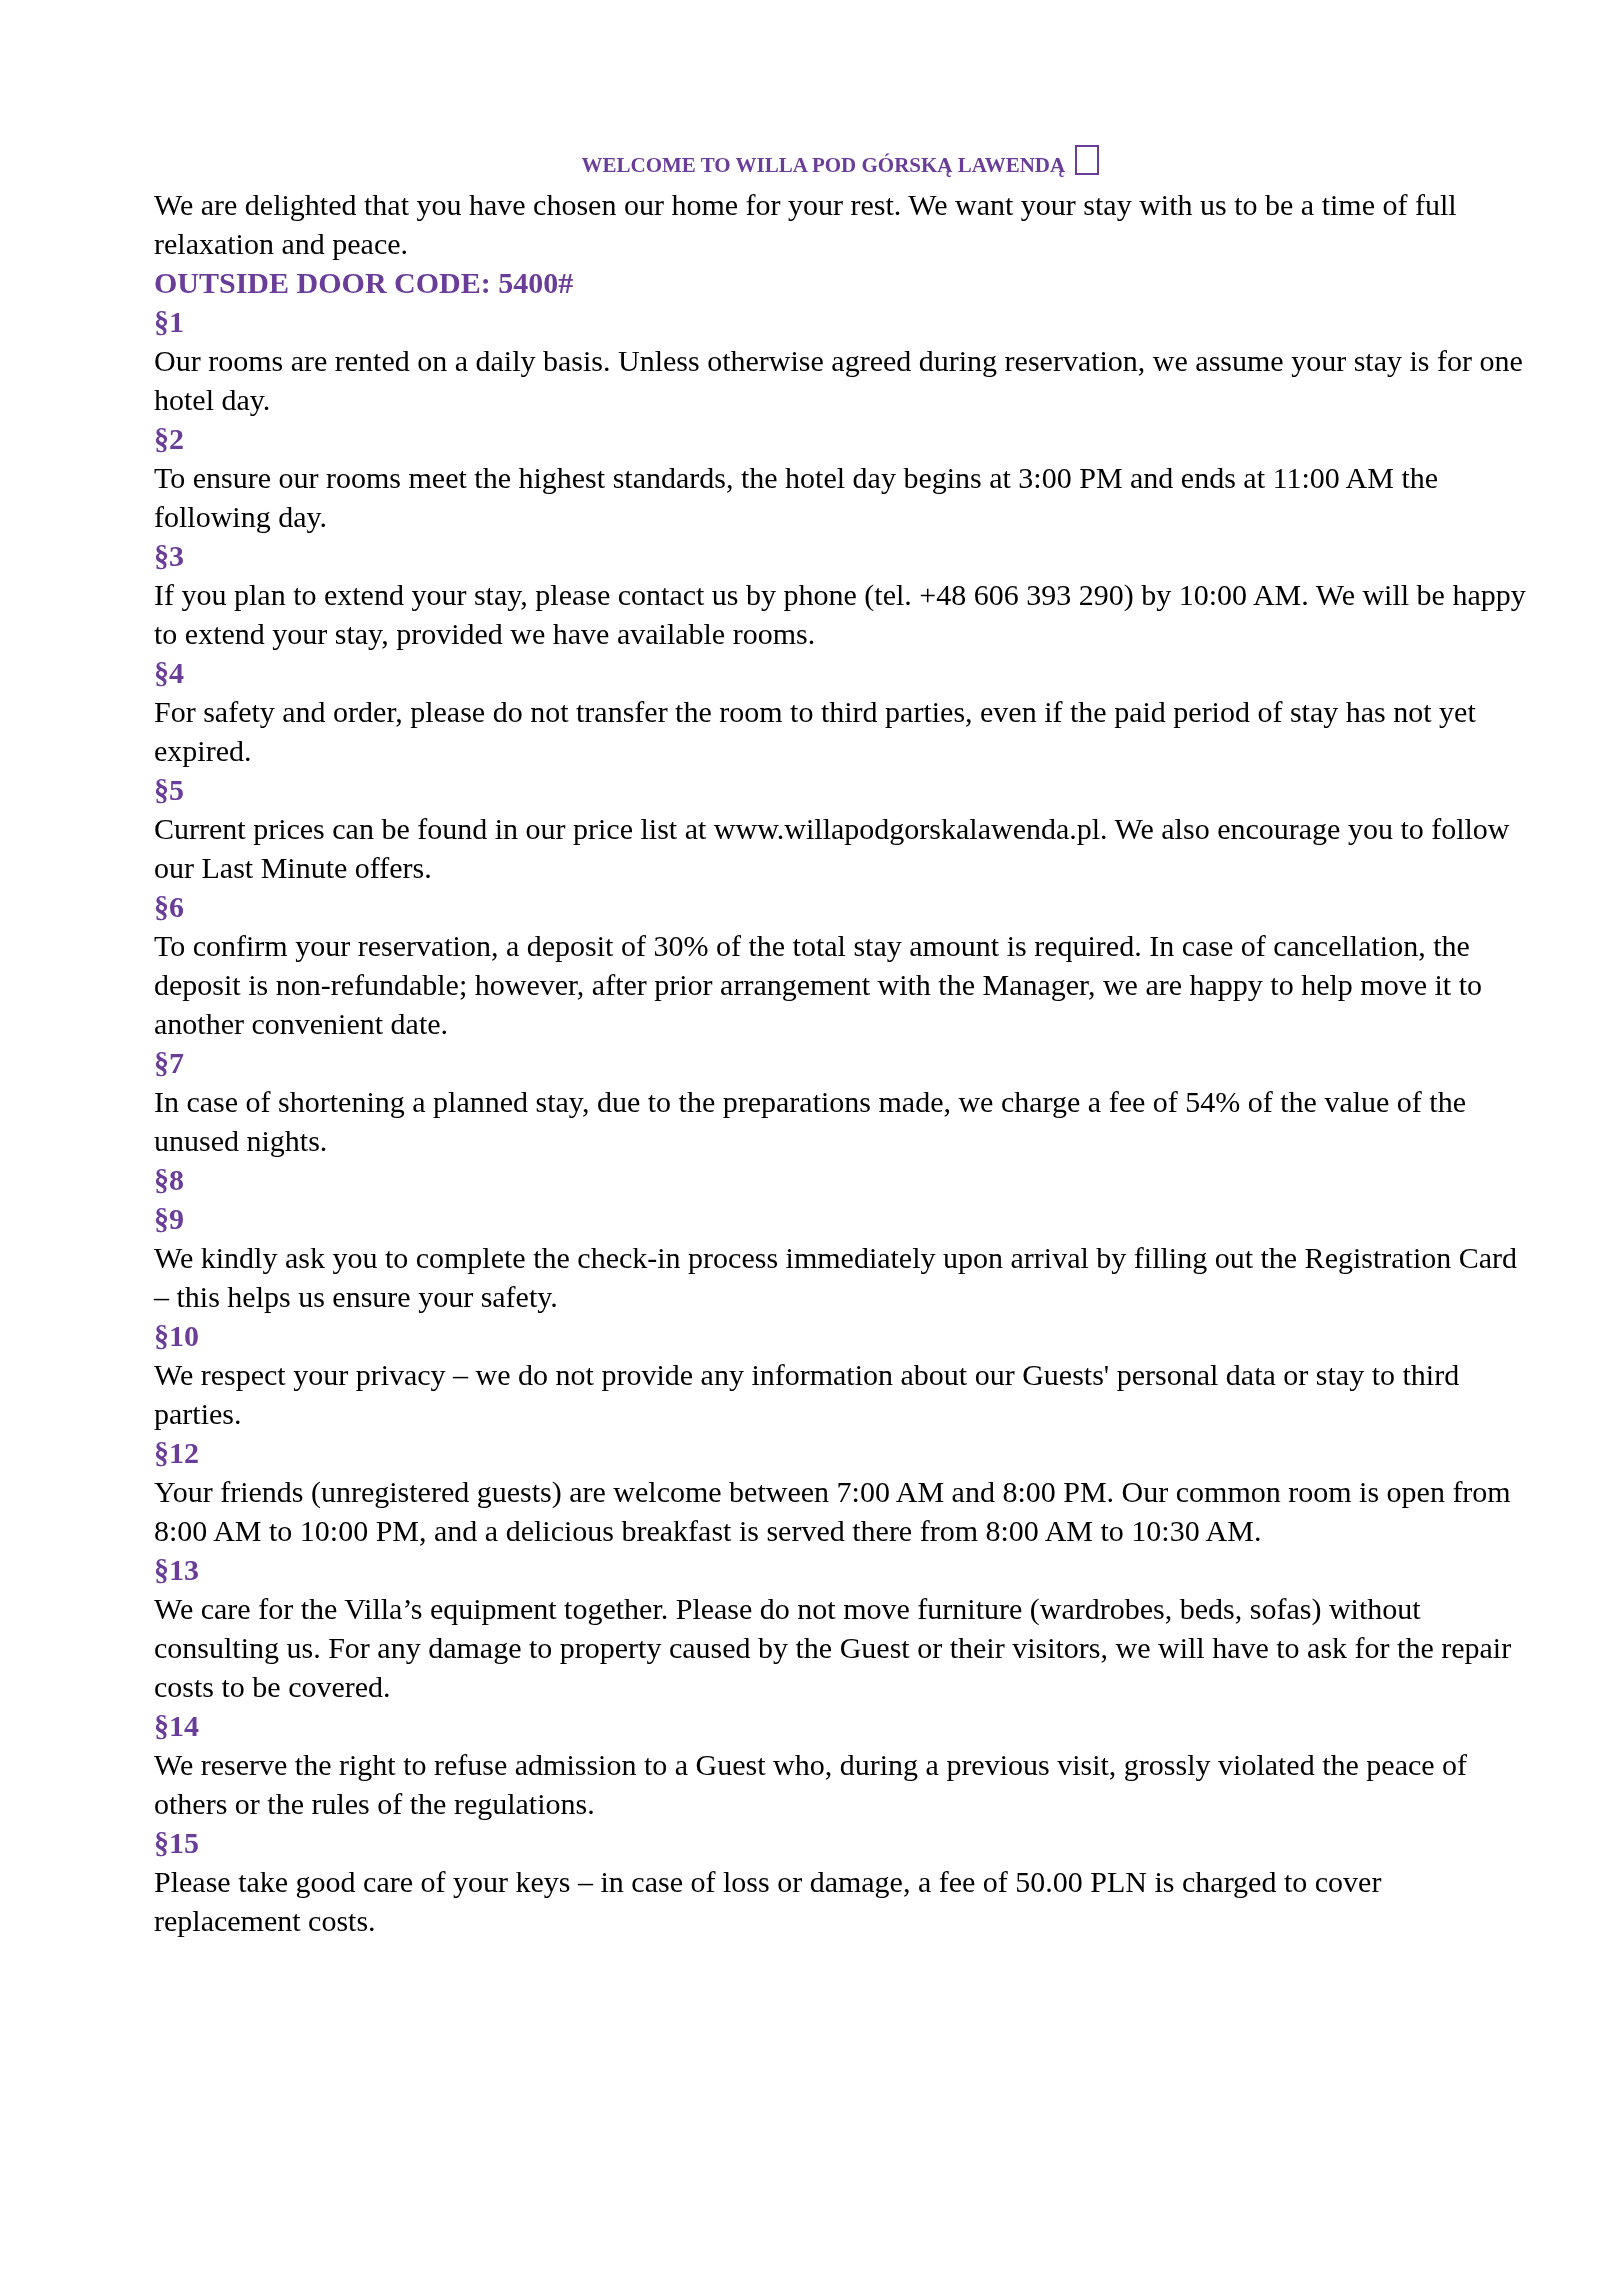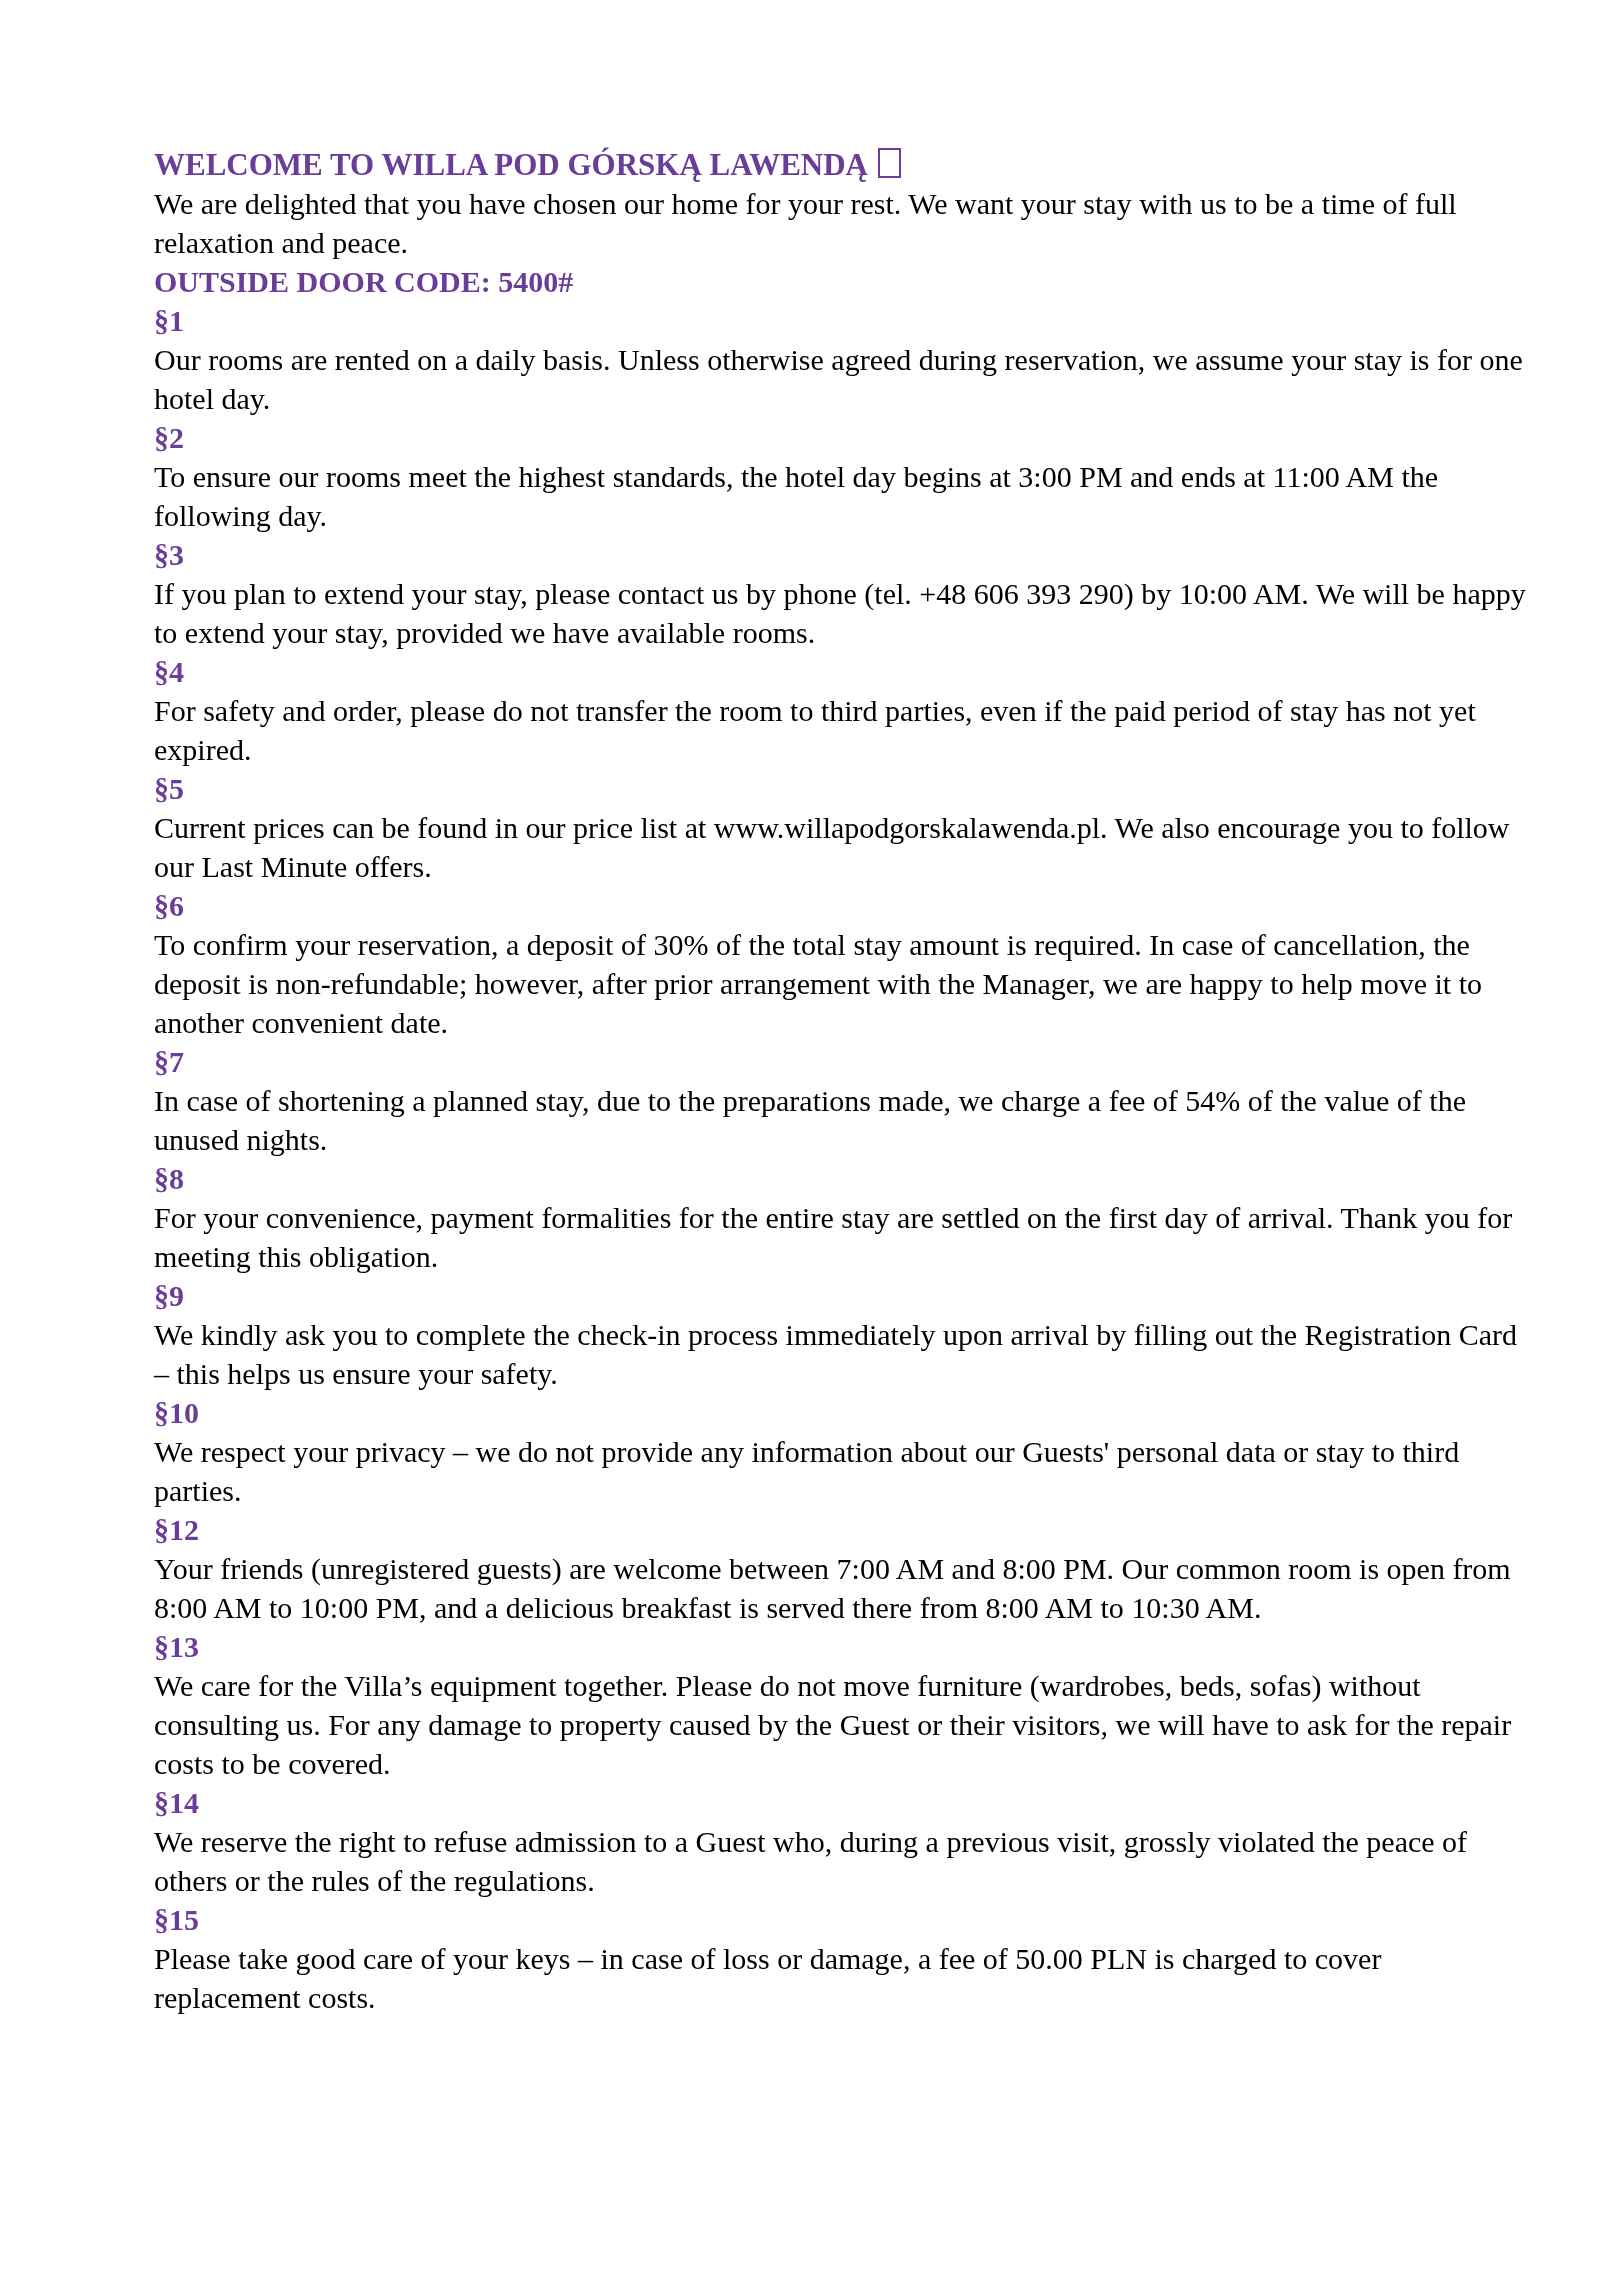--- a/index.html
+++ b/index.html
@@ -18,22 +18,22 @@
   .page {
     position: absolute;
     left: 154px;
     top: 145px;
     width: 1372px;
     font-size: 30px;
     line-height: 39px;
   }
   .title {
     margin: 0;
-    text-align: left;
-    font-size: 31px;
+    text-align: center;
+    font-size: 21px;
     line-height: 39px;
     font-weight: bold;
     color: var(--accent, #6a3d99);
   }
   .glyph-box {
     display: inline-block;
     width: 19.6px;
     height: 25.5px;
     border: 2px solid var(--accent, #6a3d99);
     margin-left: 9.8px;
@@ -93,21 +93,20 @@
     <p class="section-text">To confirm your reservation, a deposit of 30% of the total stay amount is required. In case of cancellation, the deposit is non-refundable; however, after prior arrangement with the Manager, we are happy to help move it to another convenient date.</p>
   </div>
 
   <div>
     <p class="section-marker">§7</p>
     <p class="section-text">In case of shortening a planned stay, due to the preparations made, we charge a fee of 54% of the value of the unused nights.</p>
   </div>
 
   <div>
     <p class="section-marker">§8</p>
-    <p class="section-text">For your convenience, payment formalities for the entire stay are settled on the first day of arrival. Thank you for meeting this obligation.</p>
   </div>
 
   <div>
     <p class="section-marker">§9</p>
     <p class="section-text">We kindly ask you to complete the check-in process immediately upon arrival by filling out the Registration Card – this helps us ensure your safety.</p>
   </div>
 
   <div>
     <p class="section-marker">§10</p>
     <p class="section-text">We respect your privacy – we do not provide any information about our Guests' personal data or stay to third parties.</p>

